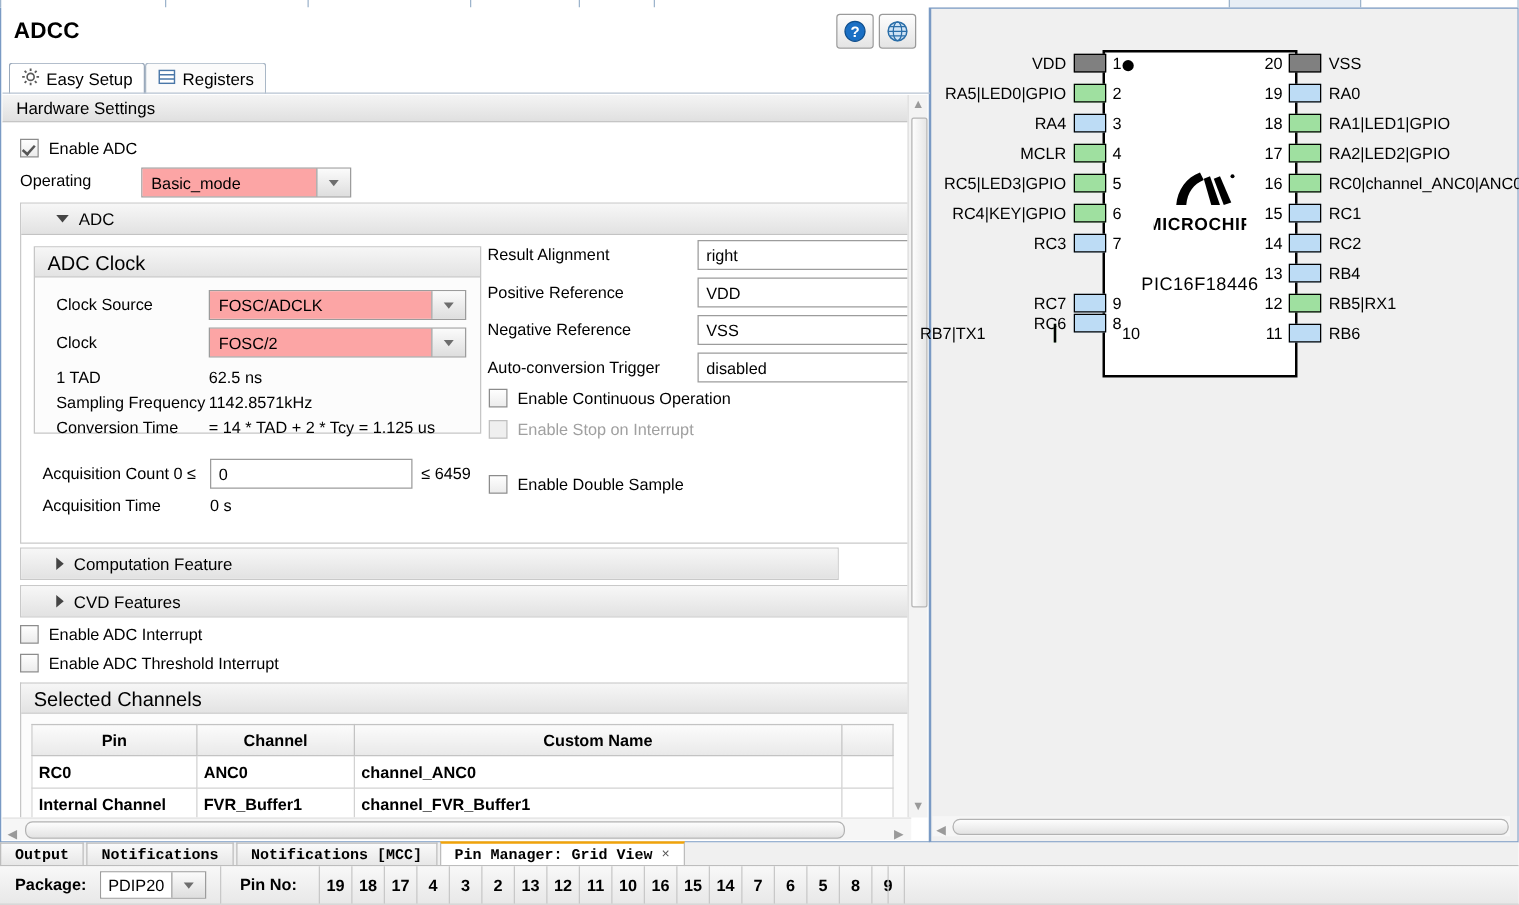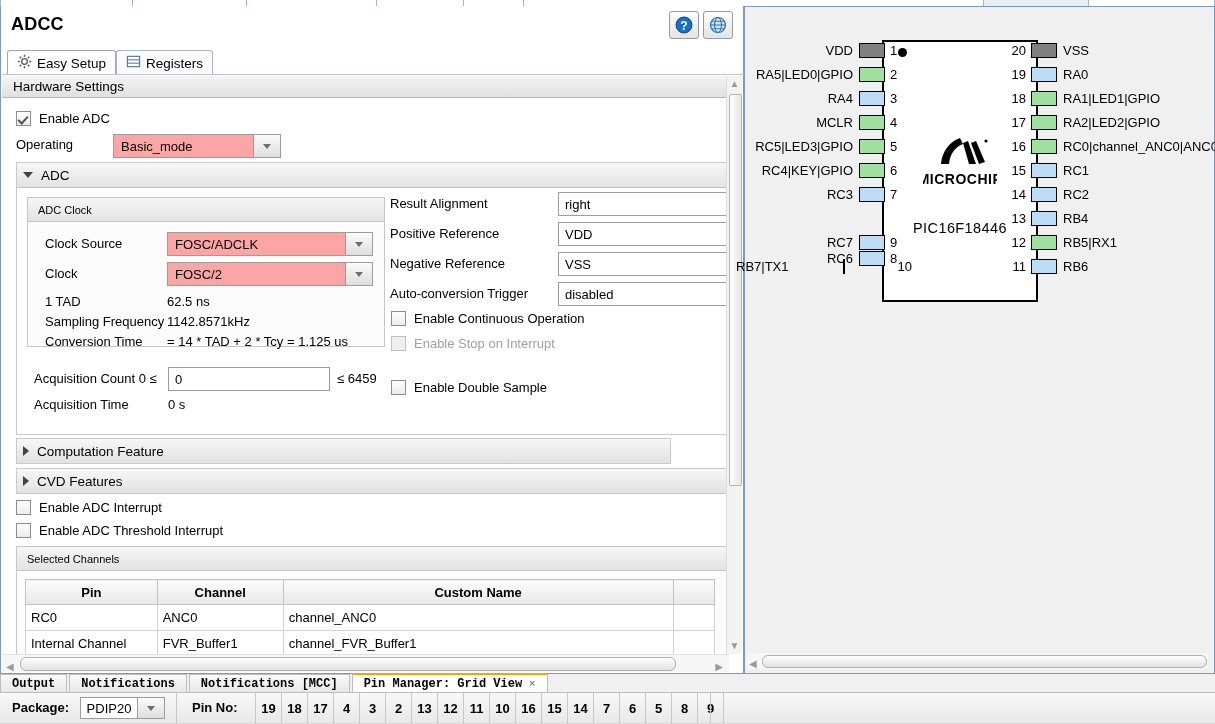--- a/index.html
+++ b/index.html
@@ -56,32 +56,32 @@
       display:flex;align-items:center;justify-content:center;}
   .caret{width:0;height:0;border-left:4px solid transparent;border-right:4px solid transparent;
       border-top:5px solid #6d6d6d;}
 
   .txtfield{height:24px;border:1px solid #9c9c9c;background:#fff;box-sizing:border-box;
       display:flex;align-items:center;padding-left:6px;font-size:13px;}
 
   
   .group{border:1px solid #c6c6c6;background:#fcfcfc;box-sizing:border-box;}
   .group-hd{height:23px;background:linear-gradient(#f6f6f6,#e3e3e3);border-bottom:1px solid #c6c6c6;
-      display:flex;align-items:center;padding-left:10px;font-size:11px;}
+      display:flex;align-items:flex-end;padding-left:10px;font-size:16px;}
 
   .sect{border:1px solid #c9c9c9;box-sizing:border-box;background:#fff;}
   .sect-hd{height:24px;background:linear-gradient(#f7f7f7,#e2e2e2);border-bottom:1px solid #c3c3c3;
-      display:flex;align-items:center;gap:8px;padding-left:6px;font-size:13.5px;}
+      display:flex;align-items:center;gap:8px;padding-left:28px;font-size:13.5px;}
   .tri-d{width:0;height:0;border-left:5px solid transparent;border-right:5px solid transparent;border-top:6px solid #444;}
   .tri-r{width:0;height:0;border-top:5px solid transparent;border-bottom:5px solid transparent;border-left:6px solid #444;}
 
   
   .tbl{border:1px solid #b7b7b7;border-collapse:collapse;background:#fff;font-size:13px;width:100%;}
   .tbl th{background:linear-gradient(#fbfbfb,#e9e9e9);border:1px solid #c3c3c3;height:22px;font-weight:bold;font-size:13px;}
-  .tbl td{border:1px solid #d2d2d2;height:23px;padding-left:5px;white-space:nowrap;}
+  .tbl td{border:1px solid #d2d2d2;height:23px;padding-left:5px;white-space:nowrap;font-weight:bold;}
 
   
   .vsb{position:absolute;right:1px;top:70px;width:15px;height:578px;background:#f3f3f3;border-left:1px solid #ddd;}
   .vsb .thumb{position:absolute;left:2px;top:18px;width:11px;height:390px;background:linear-gradient(90deg,#fdfdfd,#e6e6e6);
       border:1px solid #b5b5b5;border-radius:2px;}
   .sbtn{position:absolute;left:0;width:15px;height:16px;display:flex;align-items:center;justify-content:center;}
   .hsb{position:absolute;left:1px;bottom:1px;width:727px;height:17px;background:#f6f6f6;border-top:1px solid #e2e2e2;}
   .hsb .thumb{position:absolute;left:18px;top:2px;width:654px;height:12px;
       background:linear-gradient(#fdfdfd,#e3e3e3);border:1px solid #b2b2b2;border-radius:6px;}
   .chev{color:#9a9a9a;font-size:10px;line-height:1;}

